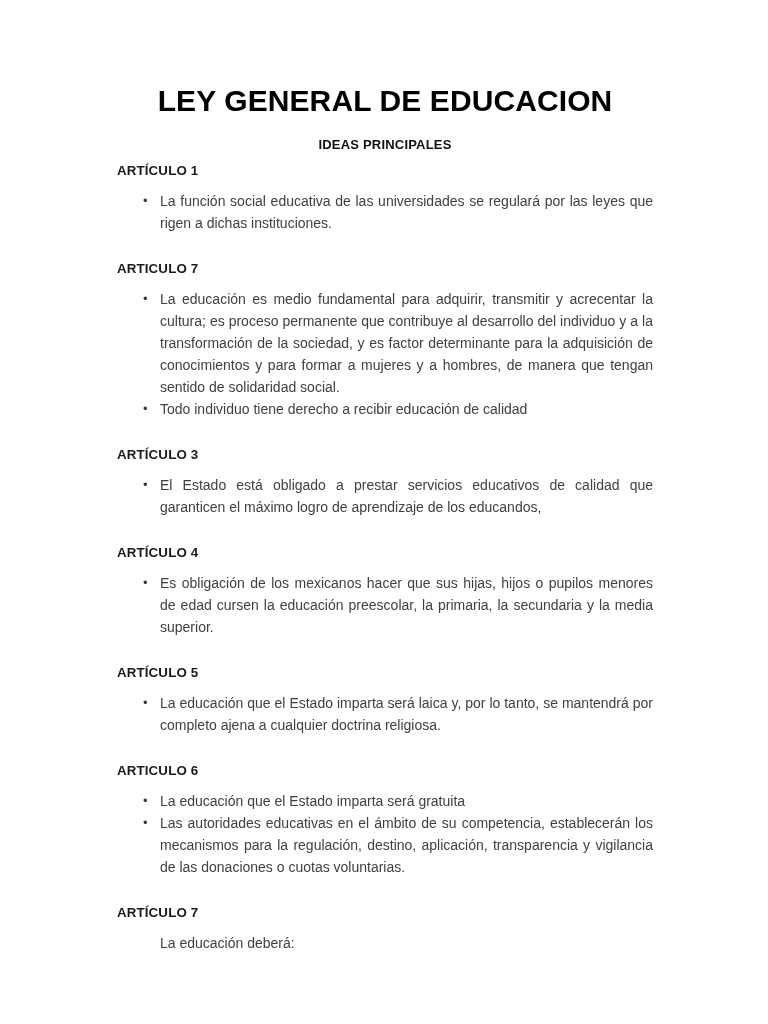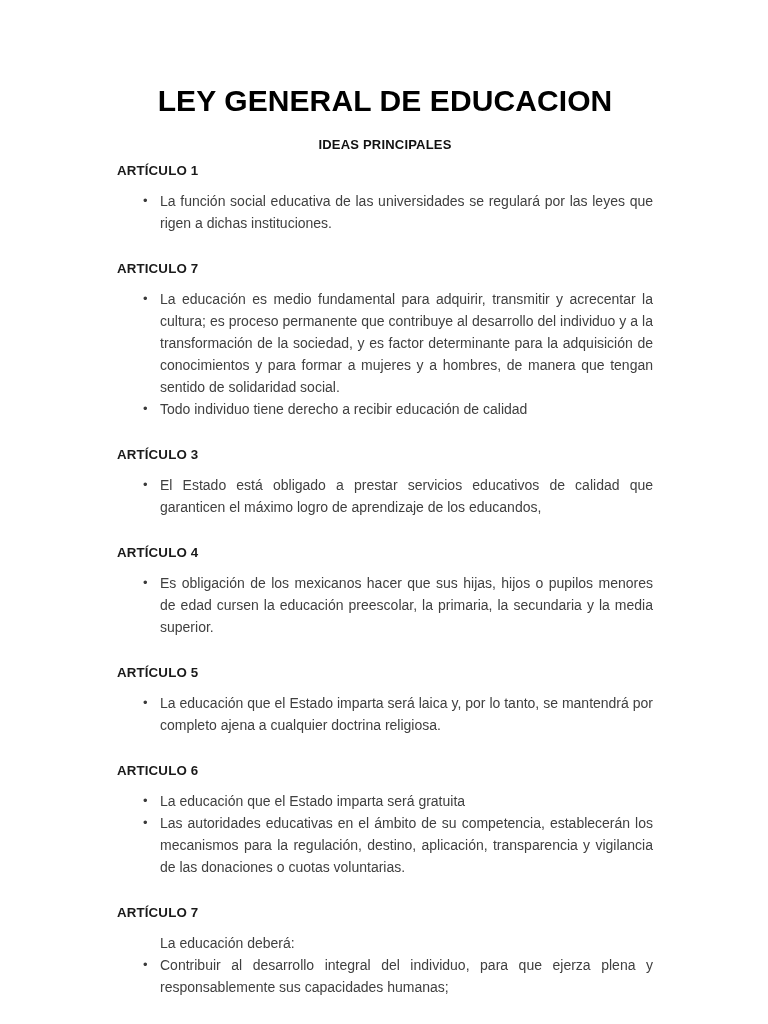--- a/index.html
+++ b/index.html
@@ -168,19 +168,16 @@
         <ul class="bullet-list">
           <li class="bullet-item">La educación que el Estado imparta será gratuita</li>
           <li class="bullet-item">Las autoridades educativas en el ámbito de su competencia, establecerán los mecanismos para la regulación, destino, aplicación, transparencia y vigilancia de las donaciones o cuotas voluntarias.</li>
         </ul>
       </section>
       <section class="article">
         <div class="gap-before-heading"></div>
         <h2 class="article-heading">ARTÍCULO 7</h2>
         <div class="gap-after-heading"></div>
         <p class="plain-line">La educación deberá:</p>
-        <ul class="bullet-list">
-          <li class="bullet-item">Contribuir al desarrollo integral del individuo, para que ejerza plena y responsablemente sus capacidades humanas;</li>
-        </ul>
       </section>
     </div>
 
 </div>
 
 </body></html>

